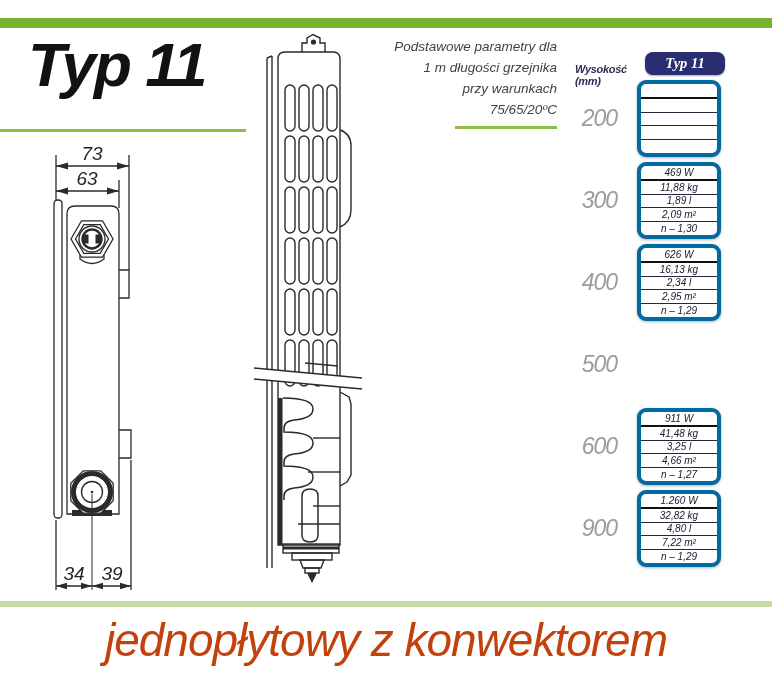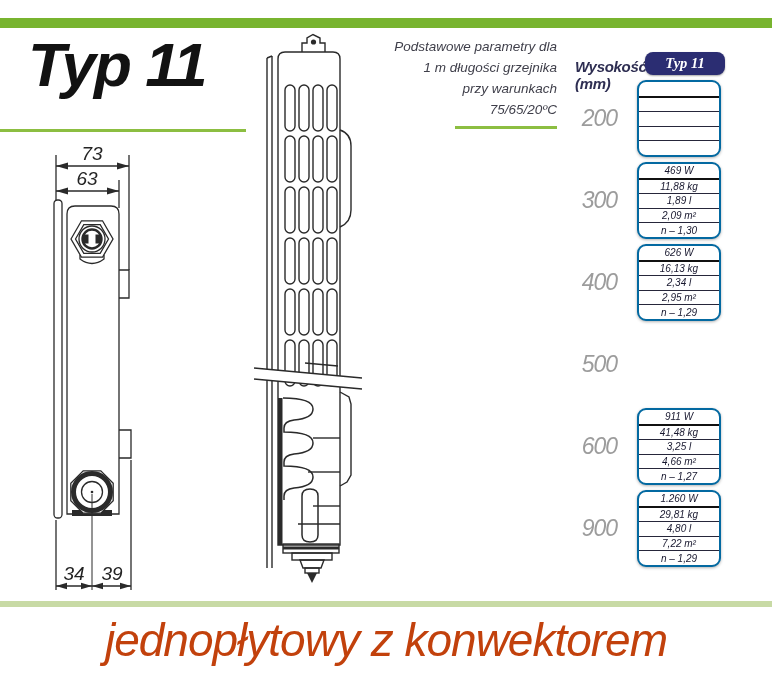--- a/index.html
+++ b/index.html
@@ -13,29 +13,29 @@
 
   .drawing{position:absolute;}
   .drawing text{font-family:"Liberation Sans",sans-serif;font-size:19px;fill:#232323;}
 
   .params-note{position:absolute;left:377px;top:36px;width:180px;text-align:right;
                font-size:13.5px;line-height:21px;color:#3f3f4a;}
   .params-underline{position:absolute;left:455px;top:126px;width:102px;height:3px;background:#8cbe41;}
 
   .spec-table{position:absolute;left:575px;top:52px;width:156px;}
   .t-header{display:flex;align-items:center;height:23px;}
-  .t-hlabel{width:66px;font-size:15px;font-weight:700;color:#2e2e52;letter-spacing:-0.3px;margin-top:23px;}
+  .t-hlabel{width:66px;font-size:11px;font-weight:700;color:#2e2e52;letter-spacing:-0.3px;margin-top:23px;}
   .t-badge{margin-left:4px;width:80px;height:23px;background:#2b2d72;border-radius:8px;
            color:#fff;font-family:"Liberation Serif",serif;font-weight:700;font-size:14.5px;
            display:flex;align-items:center;justify-content:center;
            box-shadow:0 1px 2px rgba(0,0,0,.35);}
   .t-row{display:flex;margin-top:5px;height:77px;}
   .t-height{width:62px;padding-right:20px;box-sizing:border-box;text-align:right;
             font-size:23px;color:#9c9c9c;letter-spacing:-1px;line-height:77px;}
-  .t-group{width:84px;box-sizing:border-box;background:#fff;border:2px solid #0369a1;
+  .t-group{width:84px;box-sizing:border-box;background:#fff;border:4px solid #0369a1;
            border-radius:9px;overflow:hidden;display:flex;flex-direction:column;
            box-shadow:0 1px 3px rgba(0,0,0,.3);}
   .t-cell{flex:1;display:flex;align-items:center;justify-content:center;
           font-size:10px;color:#17172e;border-bottom:1px solid #26263a;}
   .t-cell:first-child{border-bottom-width:2px;border-bottom-color:#111;}
   .t-cell:last-child{border-bottom:none;}
 
   .bottom-divider{position:absolute;left:0;top:601px;width:772px;height:6px;background:#c8daa5;}
   .bottom-caption{position:absolute;left:0;top:613px;width:772px;text-align:center;
                   font-size:46px;font-weight:400;color:#c2410c;letter-spacing:-1px;}
@@ -225,21 +225,21 @@
         <div class="t-cell">3,25 l</div>
         <div class="t-cell">4,66 m²</div>
         <div class="t-cell">n – 1,27</div>
       </div>
     </div>
 
     <div class="t-row">
       <span class="t-height">900</span>
       <div class="t-group">
         <div class="t-cell">1.260 W</div>
-        <div class="t-cell">29,81 kg</div>
+        <div class="t-cell">32,82 kg</div>
         <div class="t-cell">4,80 l</div>
         <div class="t-cell">7,22 m²</div>
         <div class="t-cell">n – 1,29</div>
       </div>
     </div>
   </div>
 
   <div class="bottom-divider"></div>
   <div class="bottom-caption">jednopłytowy z konwektorem</div>
 

